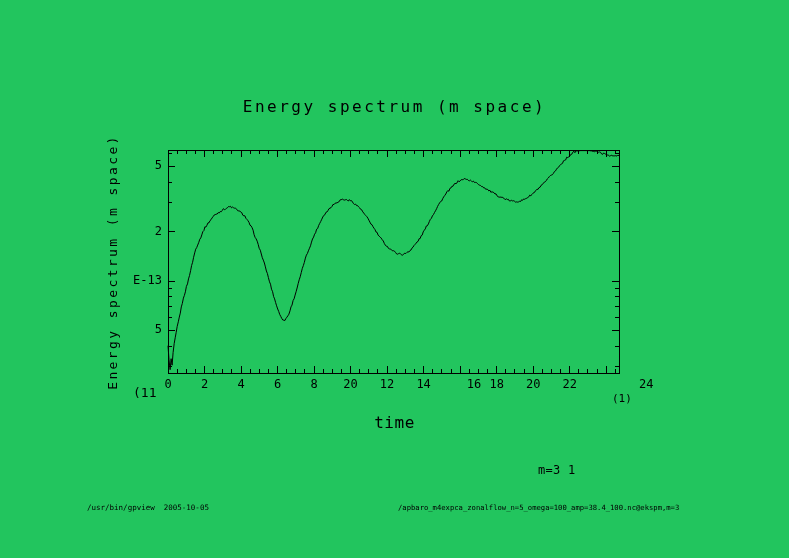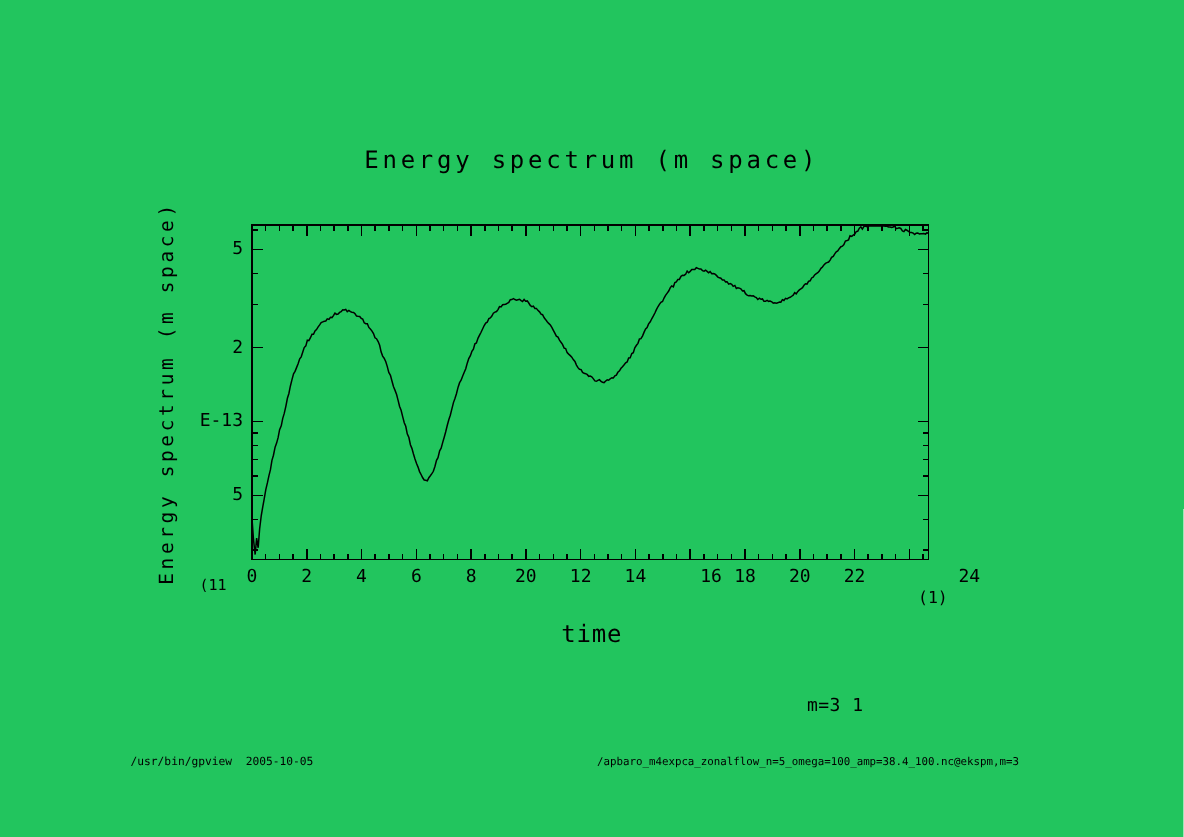--- a/index.html
+++ b/index.html
@@ -15,21 +15,21 @@
     position:absolute;left:112px;top:262px;transform:translate(-50%,-50%) rotate(-90deg);
     font-size:13px;letter-spacing:2.4px;white-space:nowrap;
   }
   .xlabel{
     position:absolute;top:413px;left:0;width:789px;text-align:center;
     font-size:16px;letter-spacing:0.5px;
   }
   svg.plot{position:absolute;left:0;top:0;}
   .xtick-label{position:absolute;font-size:12px;transform:translateX(-50%);white-space:pre;}
   .ytick-label{position:absolute;font-size:12px;text-align:right;white-space:pre;}
-  .corner-left{position:absolute;left:133px;top:385px;font-size:10px;white-space:pre;}
+  .corner-left{position:absolute;left:133px;top:385px;font-size:13px;white-space:pre;}
   .corner-right{position:absolute;left:612px;top:392px;font-size:11px;white-space:pre;}
   .legend{position:absolute;left:522px;top:463px;font-size:12px;letter-spacing:0.3px;white-space:pre;padding-left:16px;}
   .footer-left{position:absolute;left:87px;top:503px;font-size:7.5px;white-space:pre;}
   .footer-right{position:absolute;left:398px;top:503px;font-size:7.2px;white-space:pre;}
 </style>
 </head>
 <body>
 
 <div class="canvas">
   <div class="title">Energy spectrum (m space)</div>

